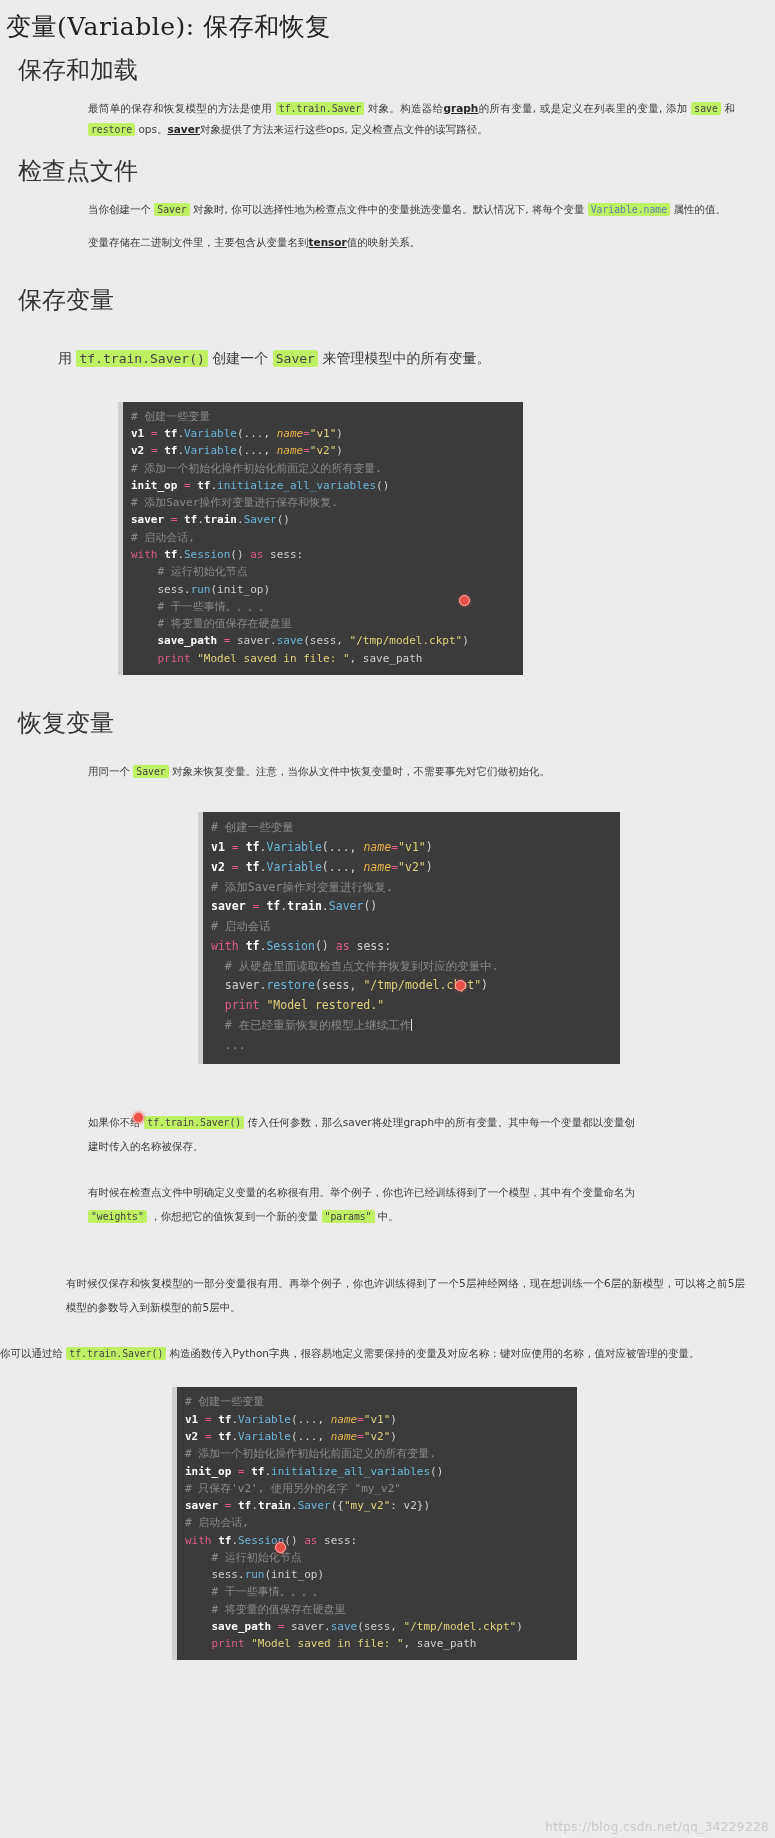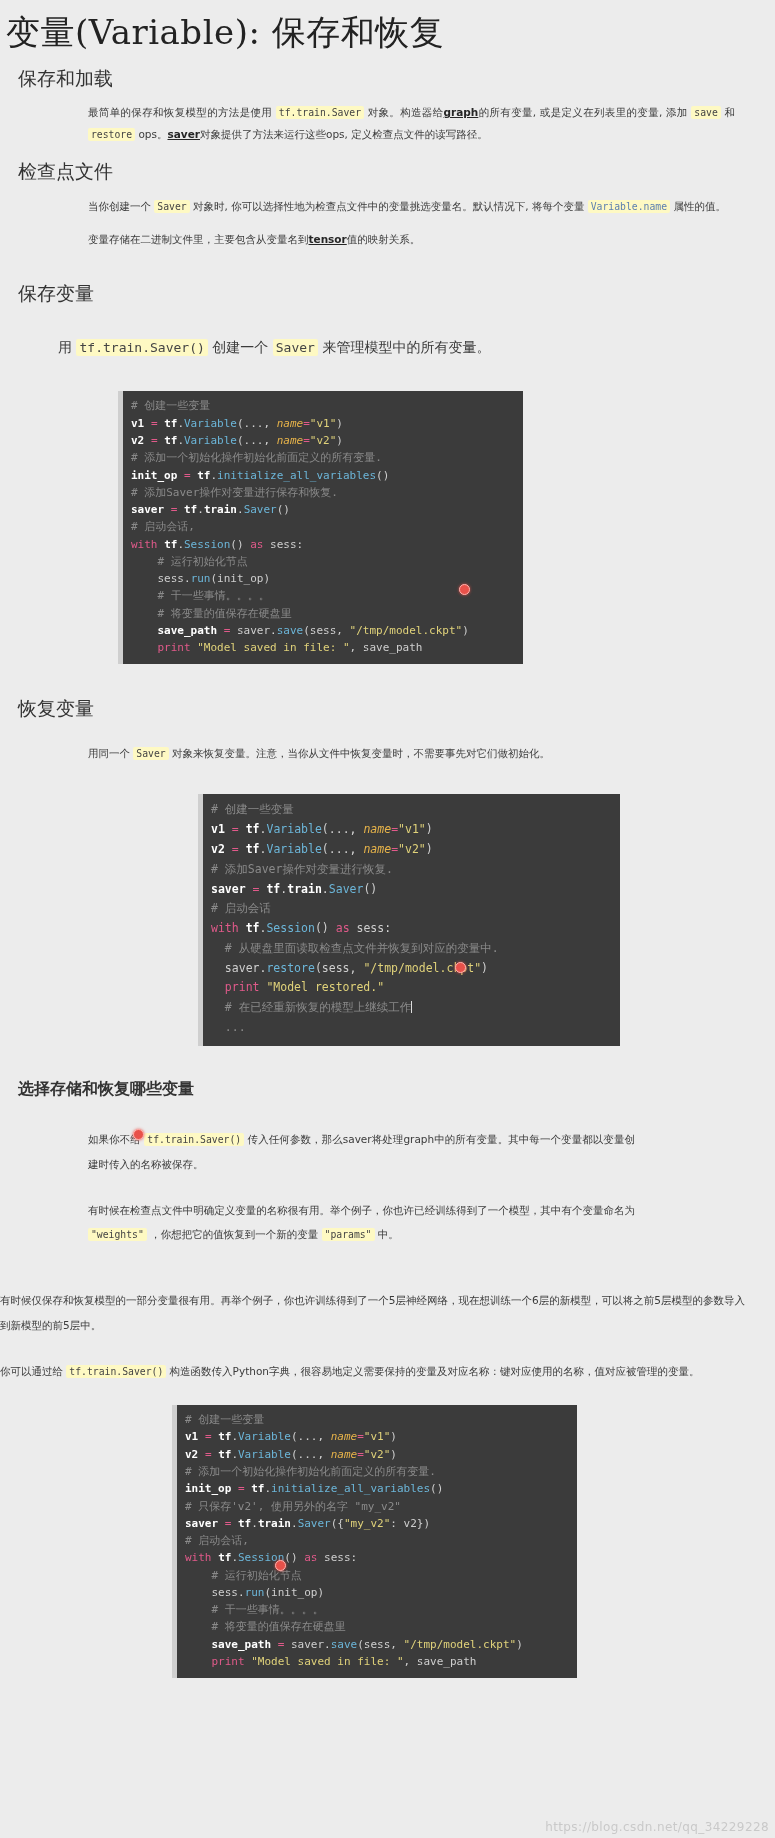--- a/index.html
+++ b/index.html
@@ -18,31 +18,31 @@
   .page {
     width: 775px;
     min-height: 1838px;
     background: #ececec;
     position: relative;
     box-sizing: border-box;
   }
   
   .h1 {
     font-family: "DejaVu Serif", "Liberation Serif", serif;
-    font-size: 34px;
+    font-size: 25px;
     font-weight: 400;
     color: #222;
     margin: 0;
     padding: 10px 0 2px 6px;
     letter-spacing: 0.5px;
     line-height: 1.35;
   }
   .h2 {
     font-family: "DejaVu Serif", "Liberation Serif", serif;
-    font-size: 19px;
+    font-size: 24px;
     font-weight: 400;
     color: #333;
     margin: 0;
     padding: 6px 0 4px 18px;
     line-height: 1.5;
   }
   .h3 {
     font-family: "DejaVu Serif", "Liberation Serif", serif;
     font-size: 16px;
     font-weight: 600;
@@ -55,33 +55,33 @@
   .para {
     font-size: 10.5px;
     line-height: 2.05;
     color: #3b3b3b;
     margin: 0;
     padding: 6px 42px 6px 0;
     text-align: justify;
   }
   .para.indent-a { padding-left: 88px; padding-right: 40px; }
   .para.indent-b { padding-left: 88px; padding-right: 140px; }
-  .para.indent-c { padding-right: 30px; }
+  .para.indent-c { padding-left: 66px; padding-right: 30px; }
   .para.indent-e { padding-right: 30px; }
   .para.big {
     font-size: 14px;
     line-height: 2.0;
     padding-left: 58px;
     color: #3b3b3b;
   }
   .para.tall { line-height: 2.3; }
 
   code.inl {
     font-family: "DejaVu Sans Mono", "Liberation Mono", monospace;
-    background: #fef9c3;
+    background: #bef264;
     color: #444;
     font-size: 0.93em;
     padding: 1px 3px;
     border-radius: 2px;
     white-space: pre;
   }
   code.inl.blue { color: #5c7fb0; }
   .bold { font-weight: 700; color: #262626; text-decoration: underline; }
 
   
@@ -219,21 +219,20 @@
       <div class="ln">  <span class="par">saver</span>.<span class="fn">restore</span><span class="par">(sess,</span> <span class="str">"/tmp/model.ckpt"</span><span class="par">)</span></div>
       <div class="ln">  <span class="pt">print</span> <span class="str">"Model restored."</span></div>
       <div class="ln">  <span class="cm">#&nbsp;在已经重新恢复的模型上继续工作</span><span class="caret"></span></div>
       <div class="ln">  <span class="cm">...</span></div>
       <span class="dot" style="left:252px; top:168px;"></span>
     </div>
   </div>
 
   <div class="spacer-24"></div>
 
-  <h3 class="h3">选择存储和恢复哪些变量</h3>
 
   <div class="spacer-16"></div>
 
   <p class="para indent-b tall" style="position:relative;"><span>如果你不给 </span><code class="inl">tf.train.Saver()</code><span> 传入任何参数，那么saver将处理graph中的所有变量。其中每一个变量都以变量创建时传入的名称被保存。</span><span class="dot" style="left:133px; top:8px;"></span></p>
 
   <div class="spacer-10"></div>
 
   <p class="para indent-b tall"><span>有时候在检查点文件中明确定义变量的名称很有用。举个例子，你也许已经训练得到了一个模型，其中有个变量命名为 </span><code class="inl">"weights"</code><span> ，你想把它的值恢复到一个新的变量 </span><code class="inl">"params"</code><span> 中。</span></p>
 
   <div class="spacer-30"></div>

